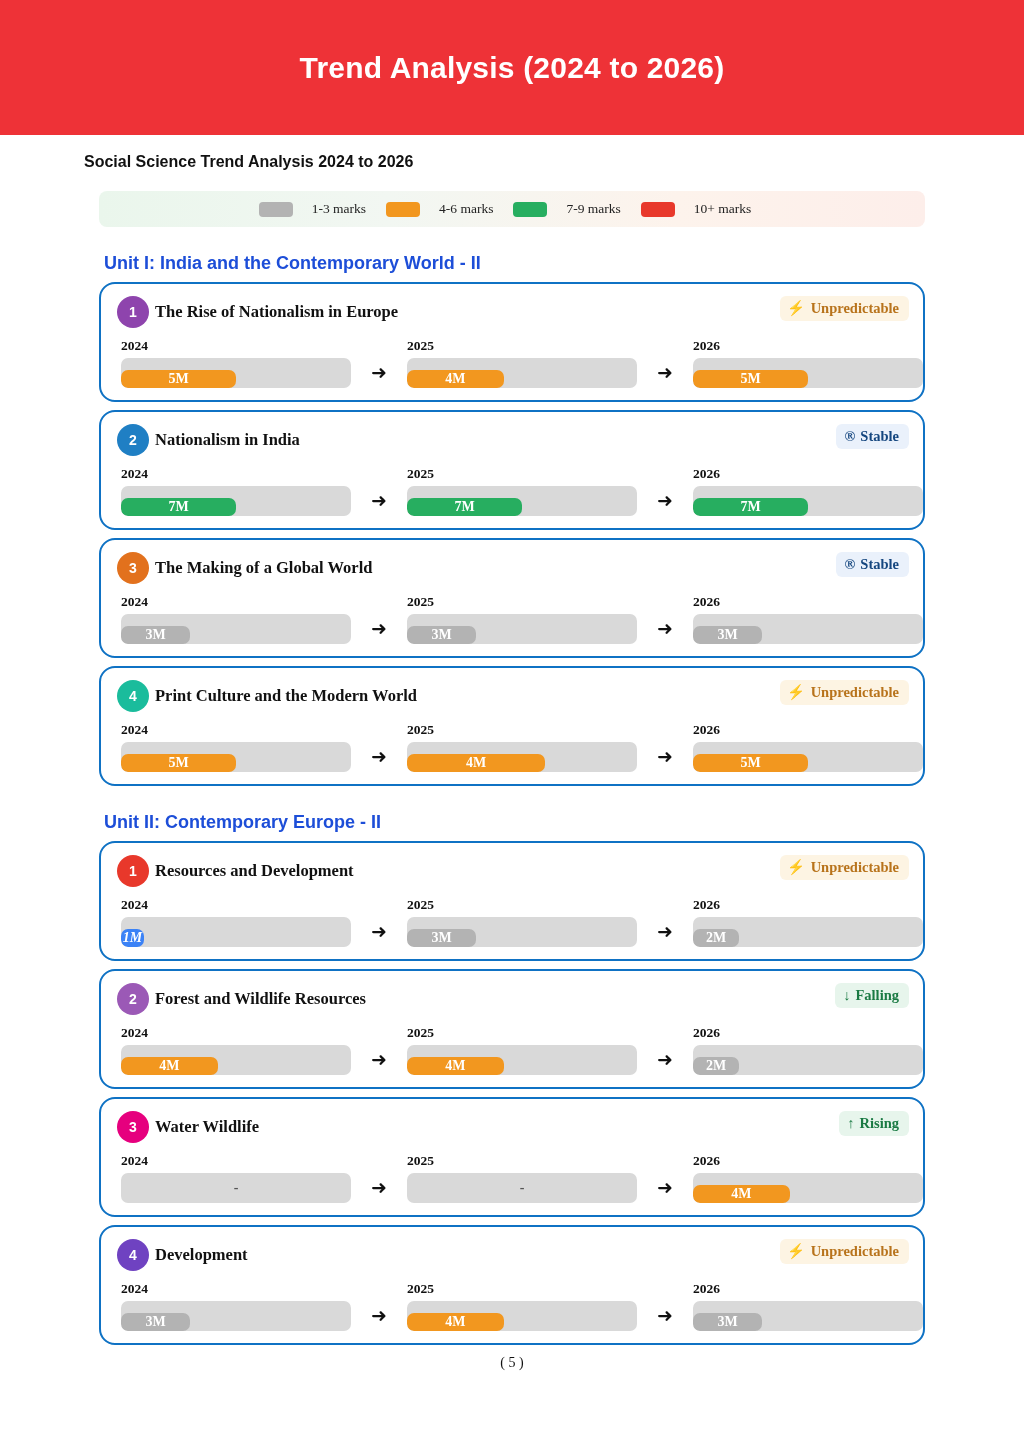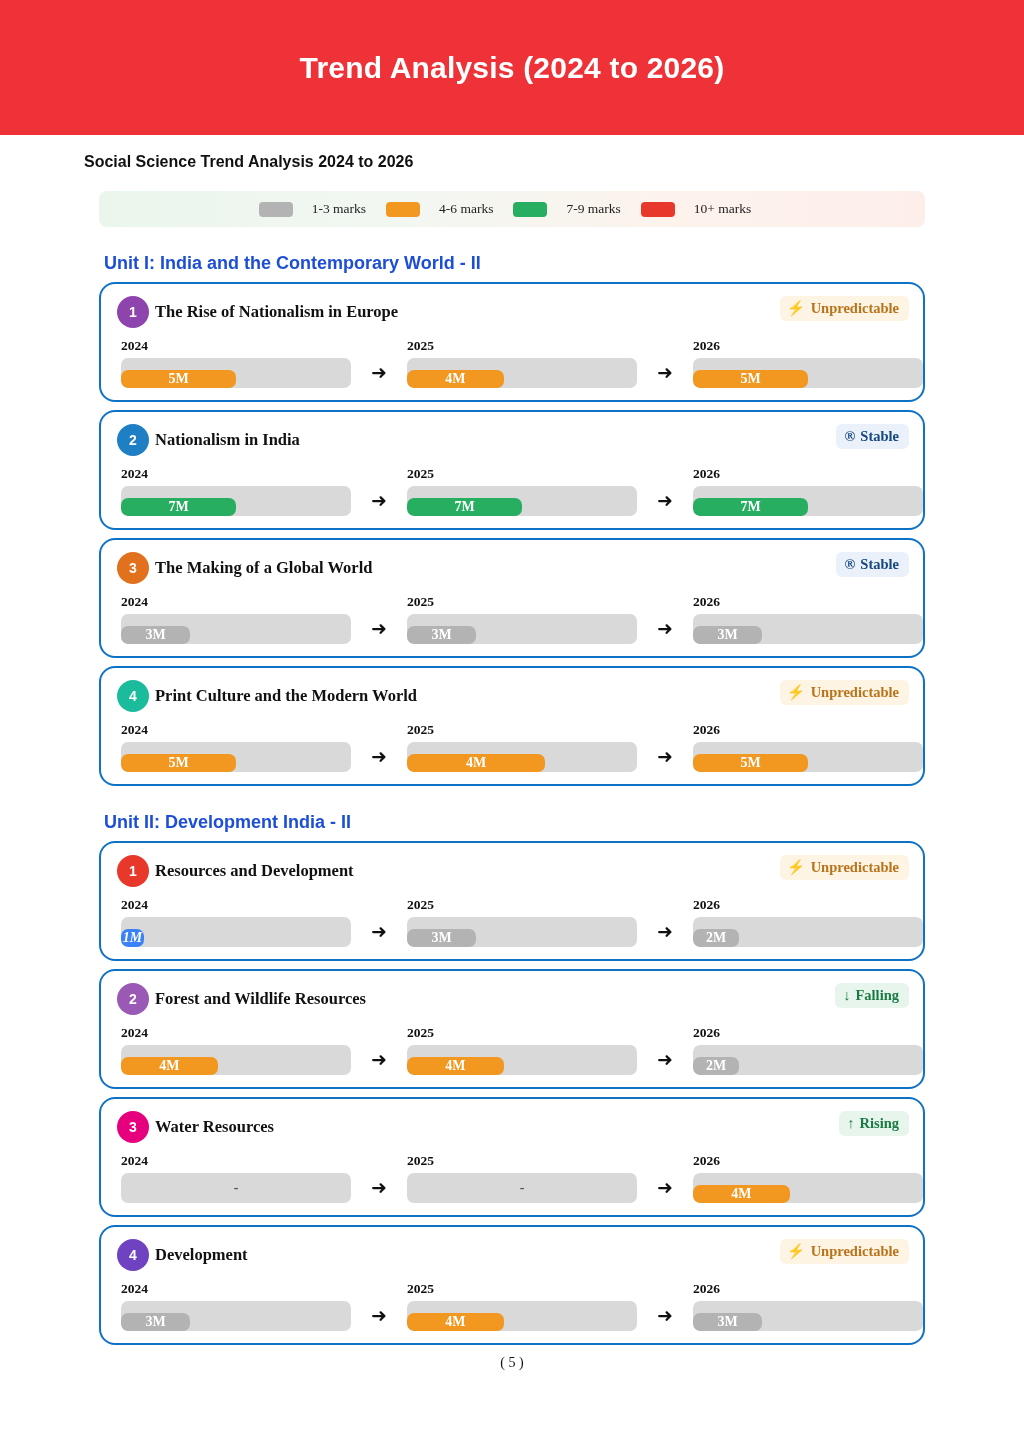--- a/index.html
+++ b/index.html
@@ -311,21 +311,21 @@
         <div class="arrow">➜</div>
         <div class="bar-track">
           <div class="bar-fill" style="width: 60%; background: rgb(242, 151, 31);">4M</div>
         </div>
         <div class="arrow">➜</div>
         <div class="bar-track">
           <div class="bar-fill" style="width: 50%; background: rgb(242, 151, 31);">5M</div>
         </div>
       </div>
     </div>
-    <div class="unit-title">Unit II: Development India - II</div>
+    <div class="unit-title">Unit II: Contemporary Europe - II</div>
     <div class="card">
       <div class="card-head">
         <div class="num-badge" style="background: rgb(232, 56, 43);">1</div>
         <div class="chapter-name">Resources and Development</div>
         <div class="trend-badge t-unpredictable">
           <span>⚡</span>
           <span>Unpredictable</span>
         </div>
       </div>
       <div class="years">
@@ -375,21 +375,21 @@
         </div>
         <div class="arrow">➜</div>
         <div class="bar-track">
           <div class="bar-fill" style="width: 20%; background: rgb(179, 179, 179);">2M</div>
         </div>
       </div>
     </div>
     <div class="card">
       <div class="card-head">
         <div class="num-badge" style="background: rgb(230, 0, 126);">3</div>
-        <div class="chapter-name">Water Resources</div>
+        <div class="chapter-name">Water Wildlife</div>
         <div class="trend-badge t-rising">
           <span>↑</span>
           <span>Rising</span>
         </div>
       </div>
       <div class="years">
         <div class="year-cell">2024</div>
         <div class="year-gap"></div>
         <div class="year-cell">2025</div>
         <div class="year-gap"></div>

